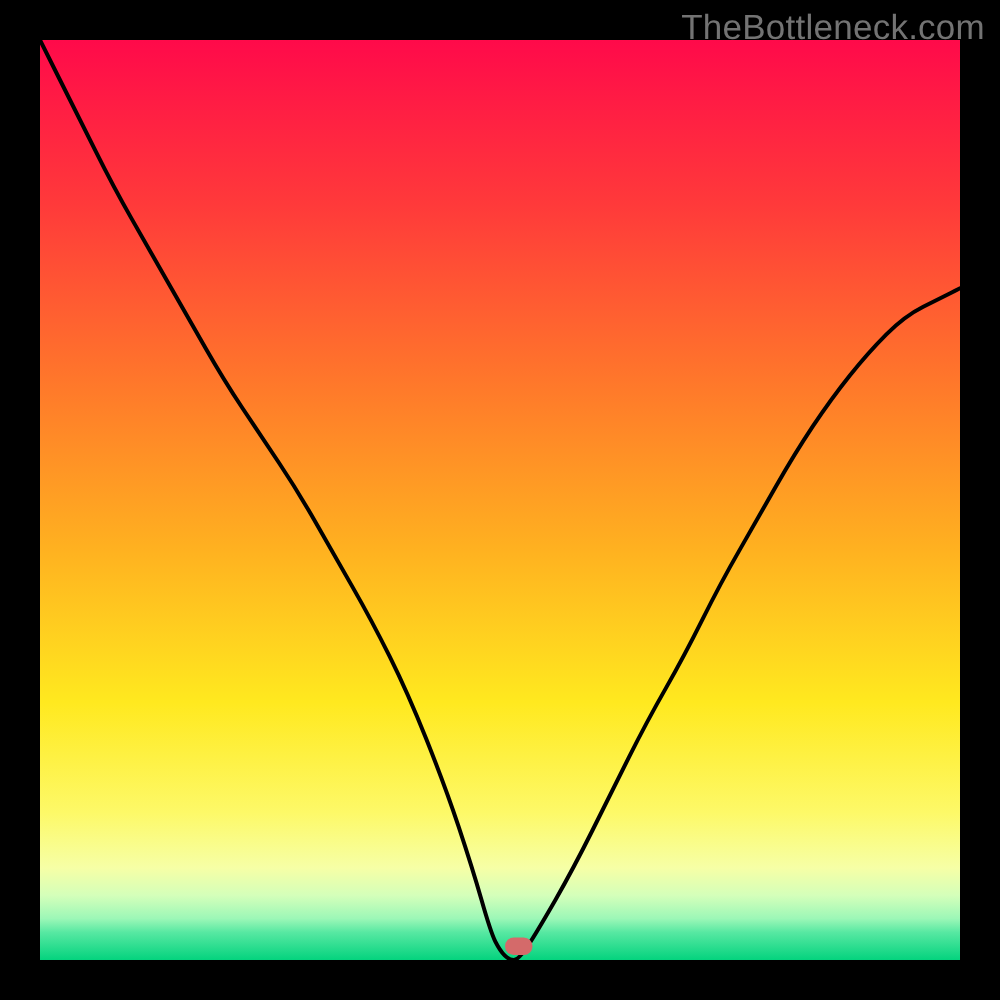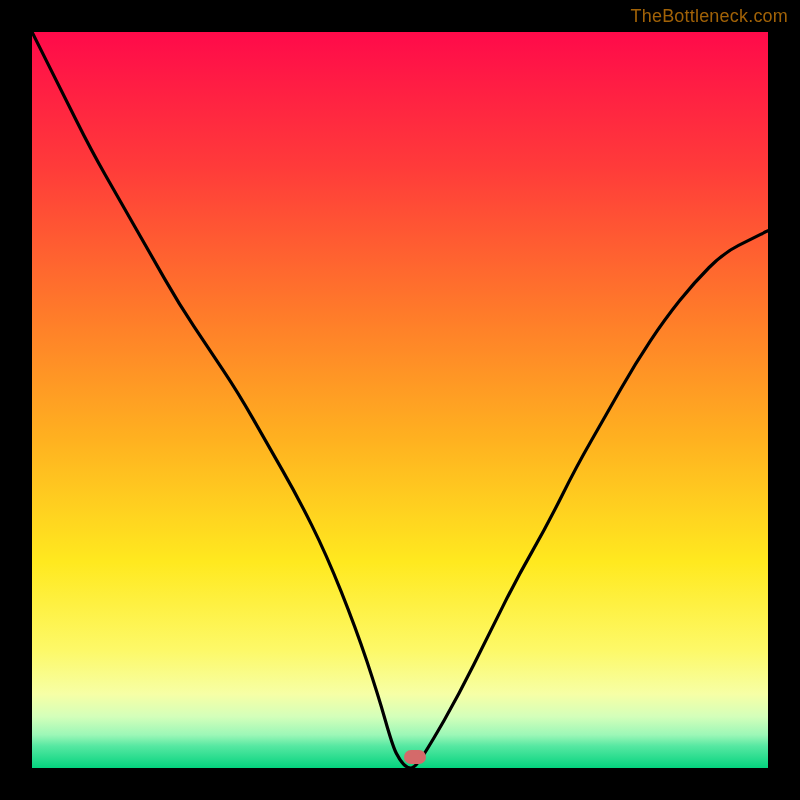--- a/index.html
+++ b/index.html
@@ -38,22 +38,22 @@
     width: 22px;
     height: 14px;
     border-radius: 7px;
     transform: translate(-50%, -50%);
     pointer-events: none;
   }
   .watermark {
     position: absolute;
     top: 6px;
     right: 12px;
-    color: #a16207;
-    font-size: 18px;
+    color: #737373;
+    font-size: 28px;
     font-weight: 500;
     letter-spacing: 0.2px;
     user-select: none;
   }
 </style>
 </head>
 <body>
 
 <div class="frame">
 

